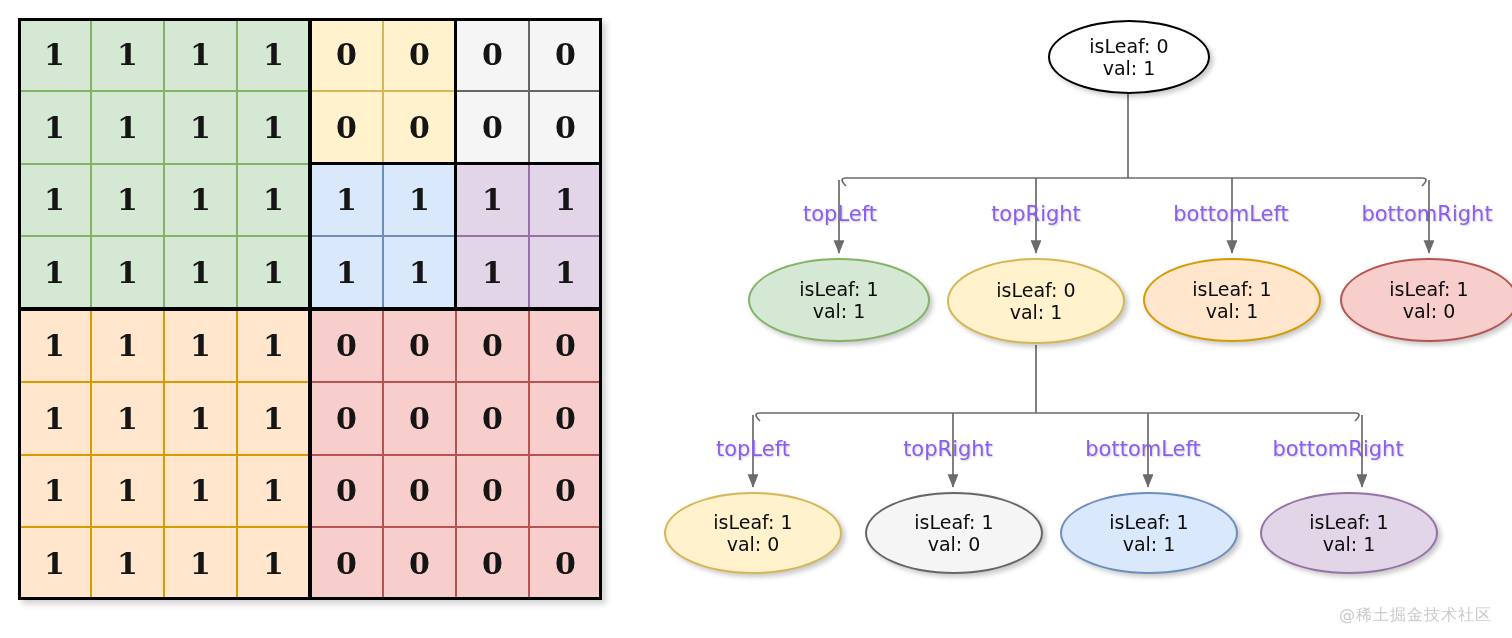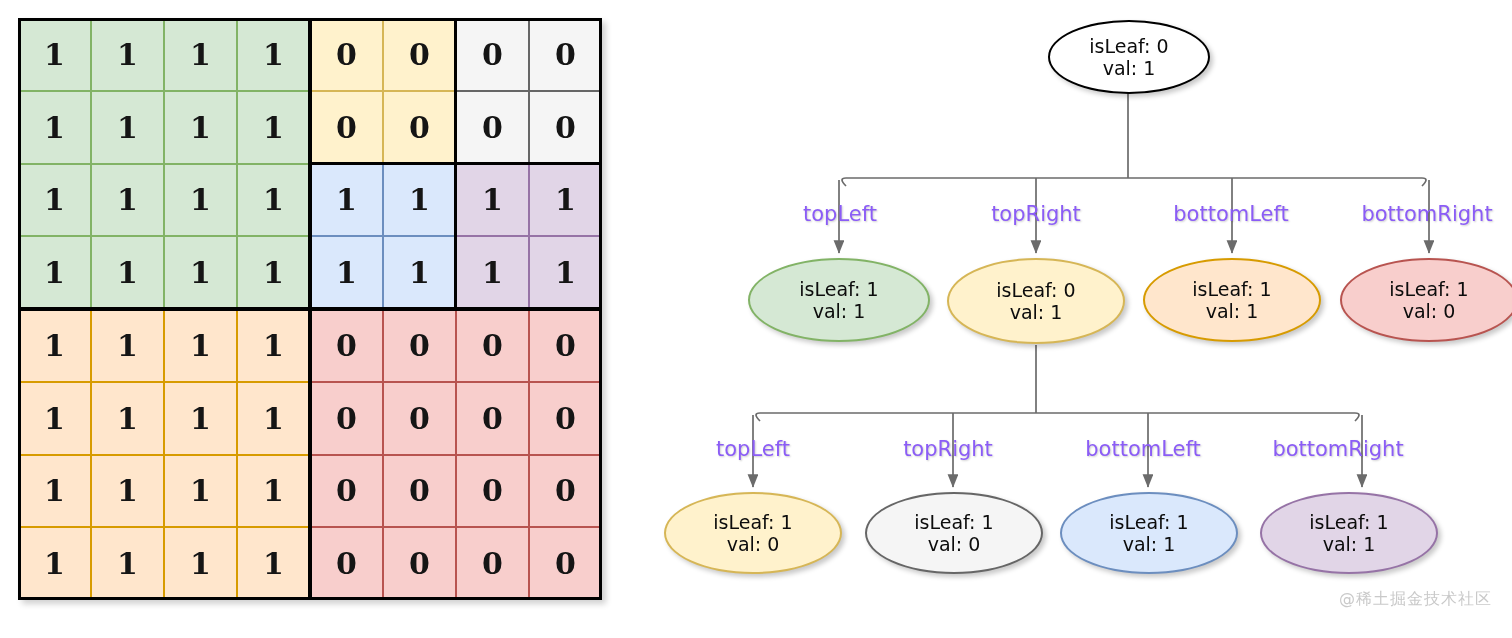--- a/index.html
+++ b/index.html
@@ -111,21 +111,21 @@
     color: #8b5cf6;
     font-family: "DejaVu Sans", sans-serif;
     white-space: nowrap;
     transform: translateX(-50%);
     text-shadow: 1px 1px 2px rgba(0,0,0,0.20);
   }
 
   #watermark {
     position: absolute;
     right: 20px;
-    bottom: 28px;
+    bottom: 12px;
     font-size: 16px;
     color: #c9c9c9;
     font-family: "DejaVu Sans", sans-serif;
     letter-spacing: 1px;
   }
 </style>
 </head>
 <body>
 
 <div id="matrix-panel">

